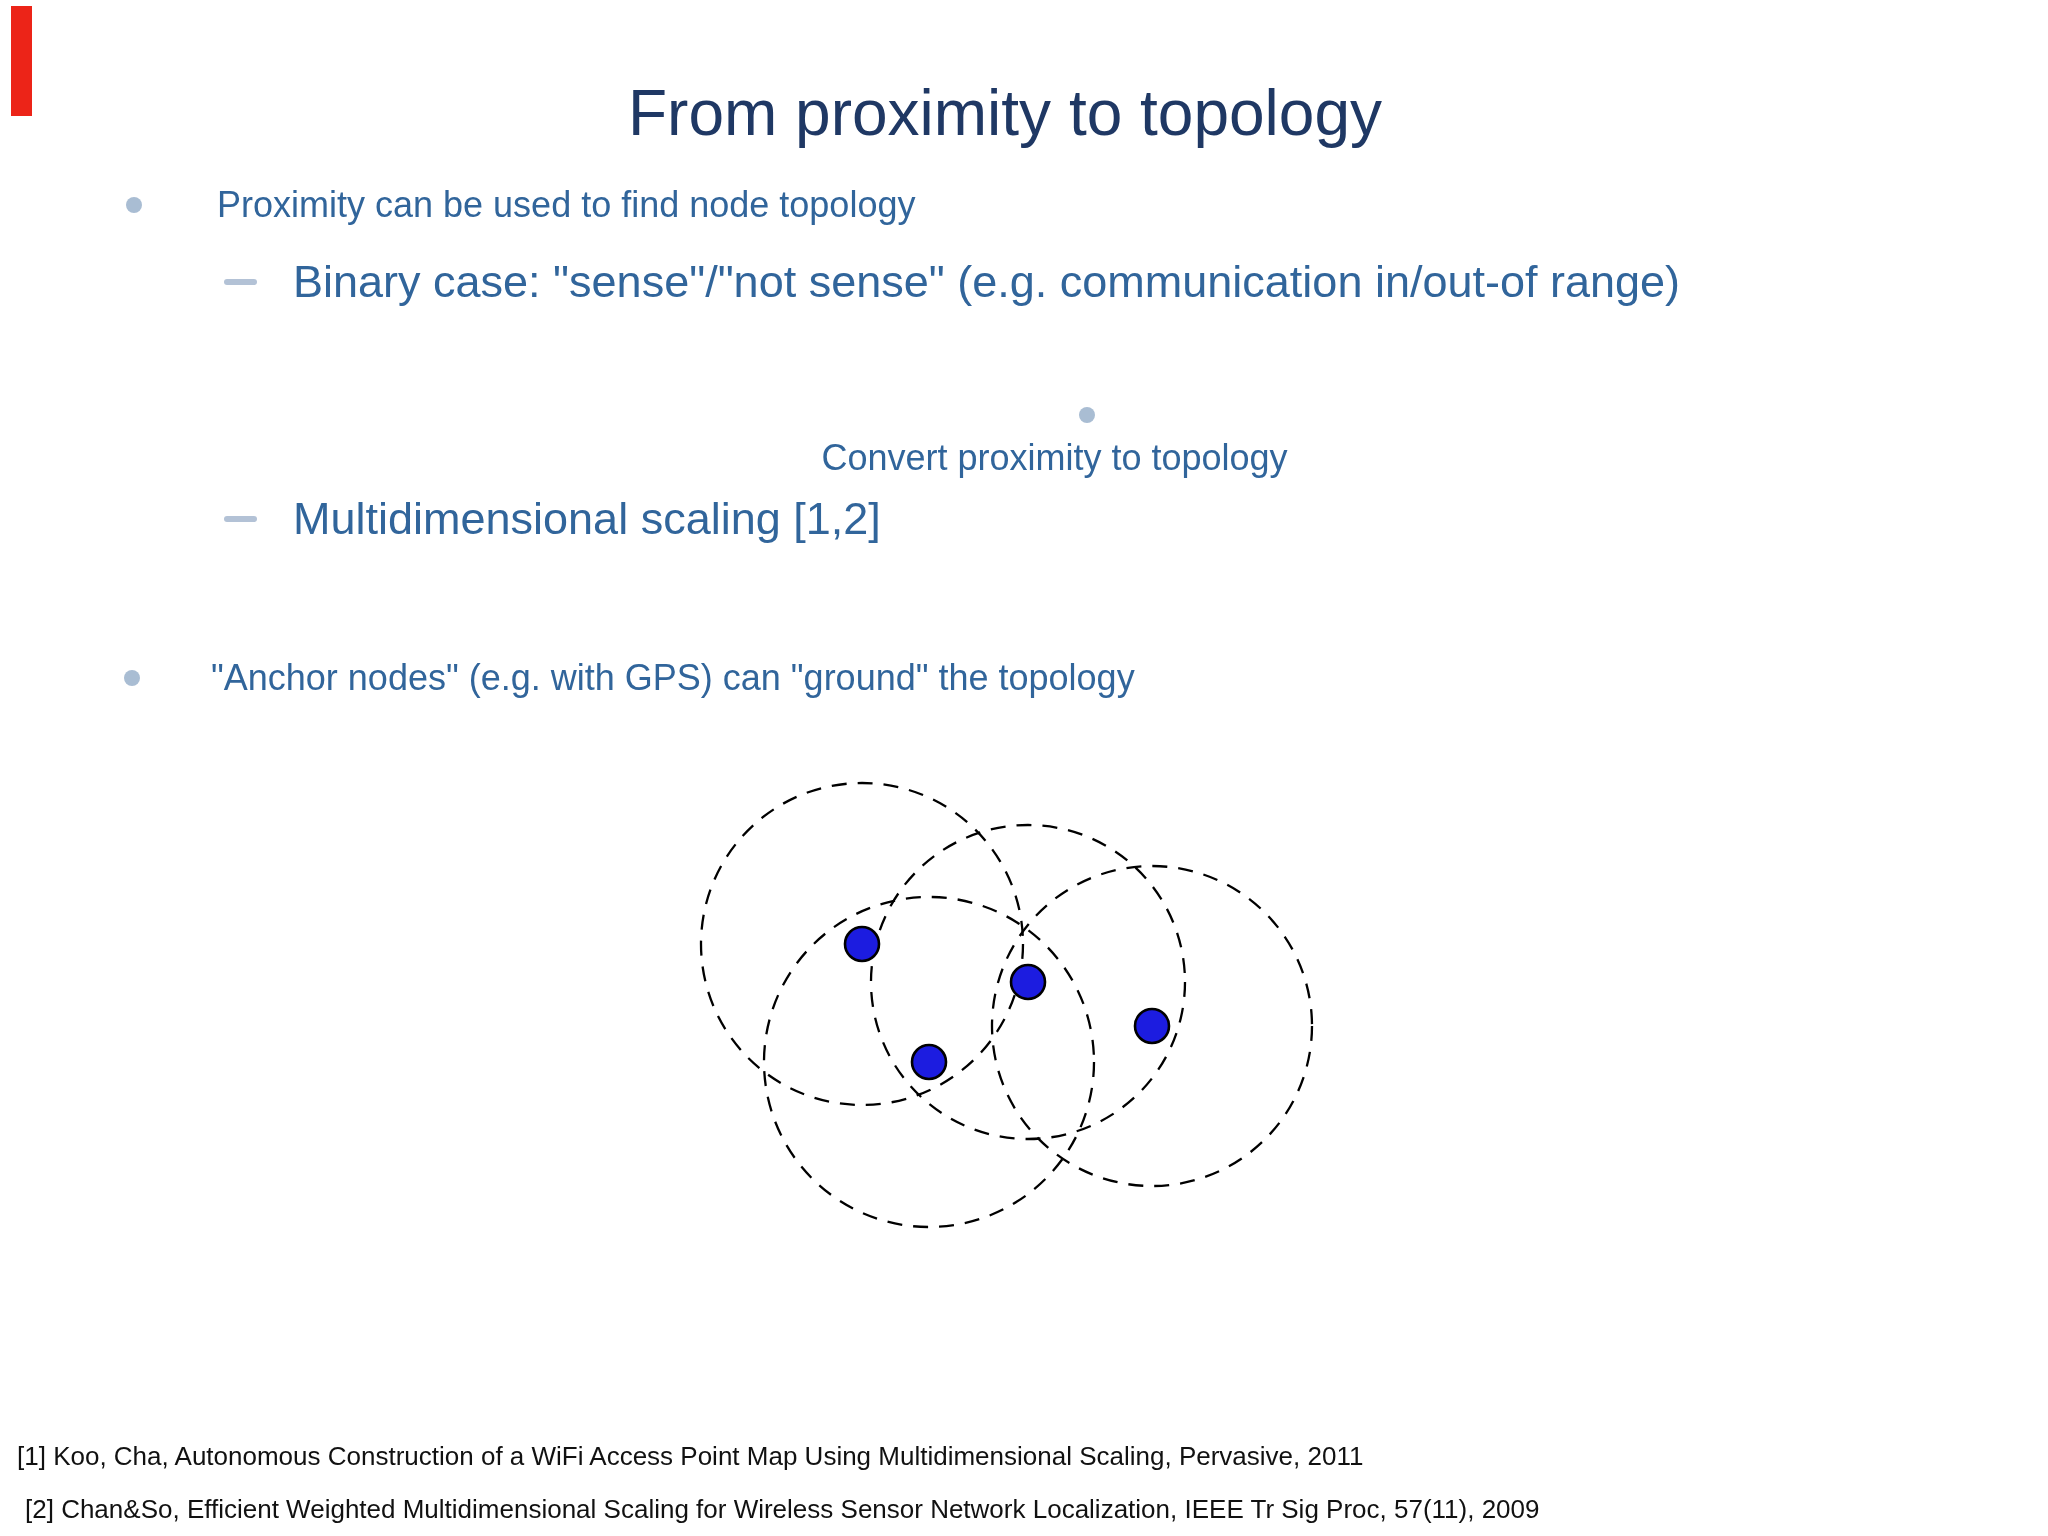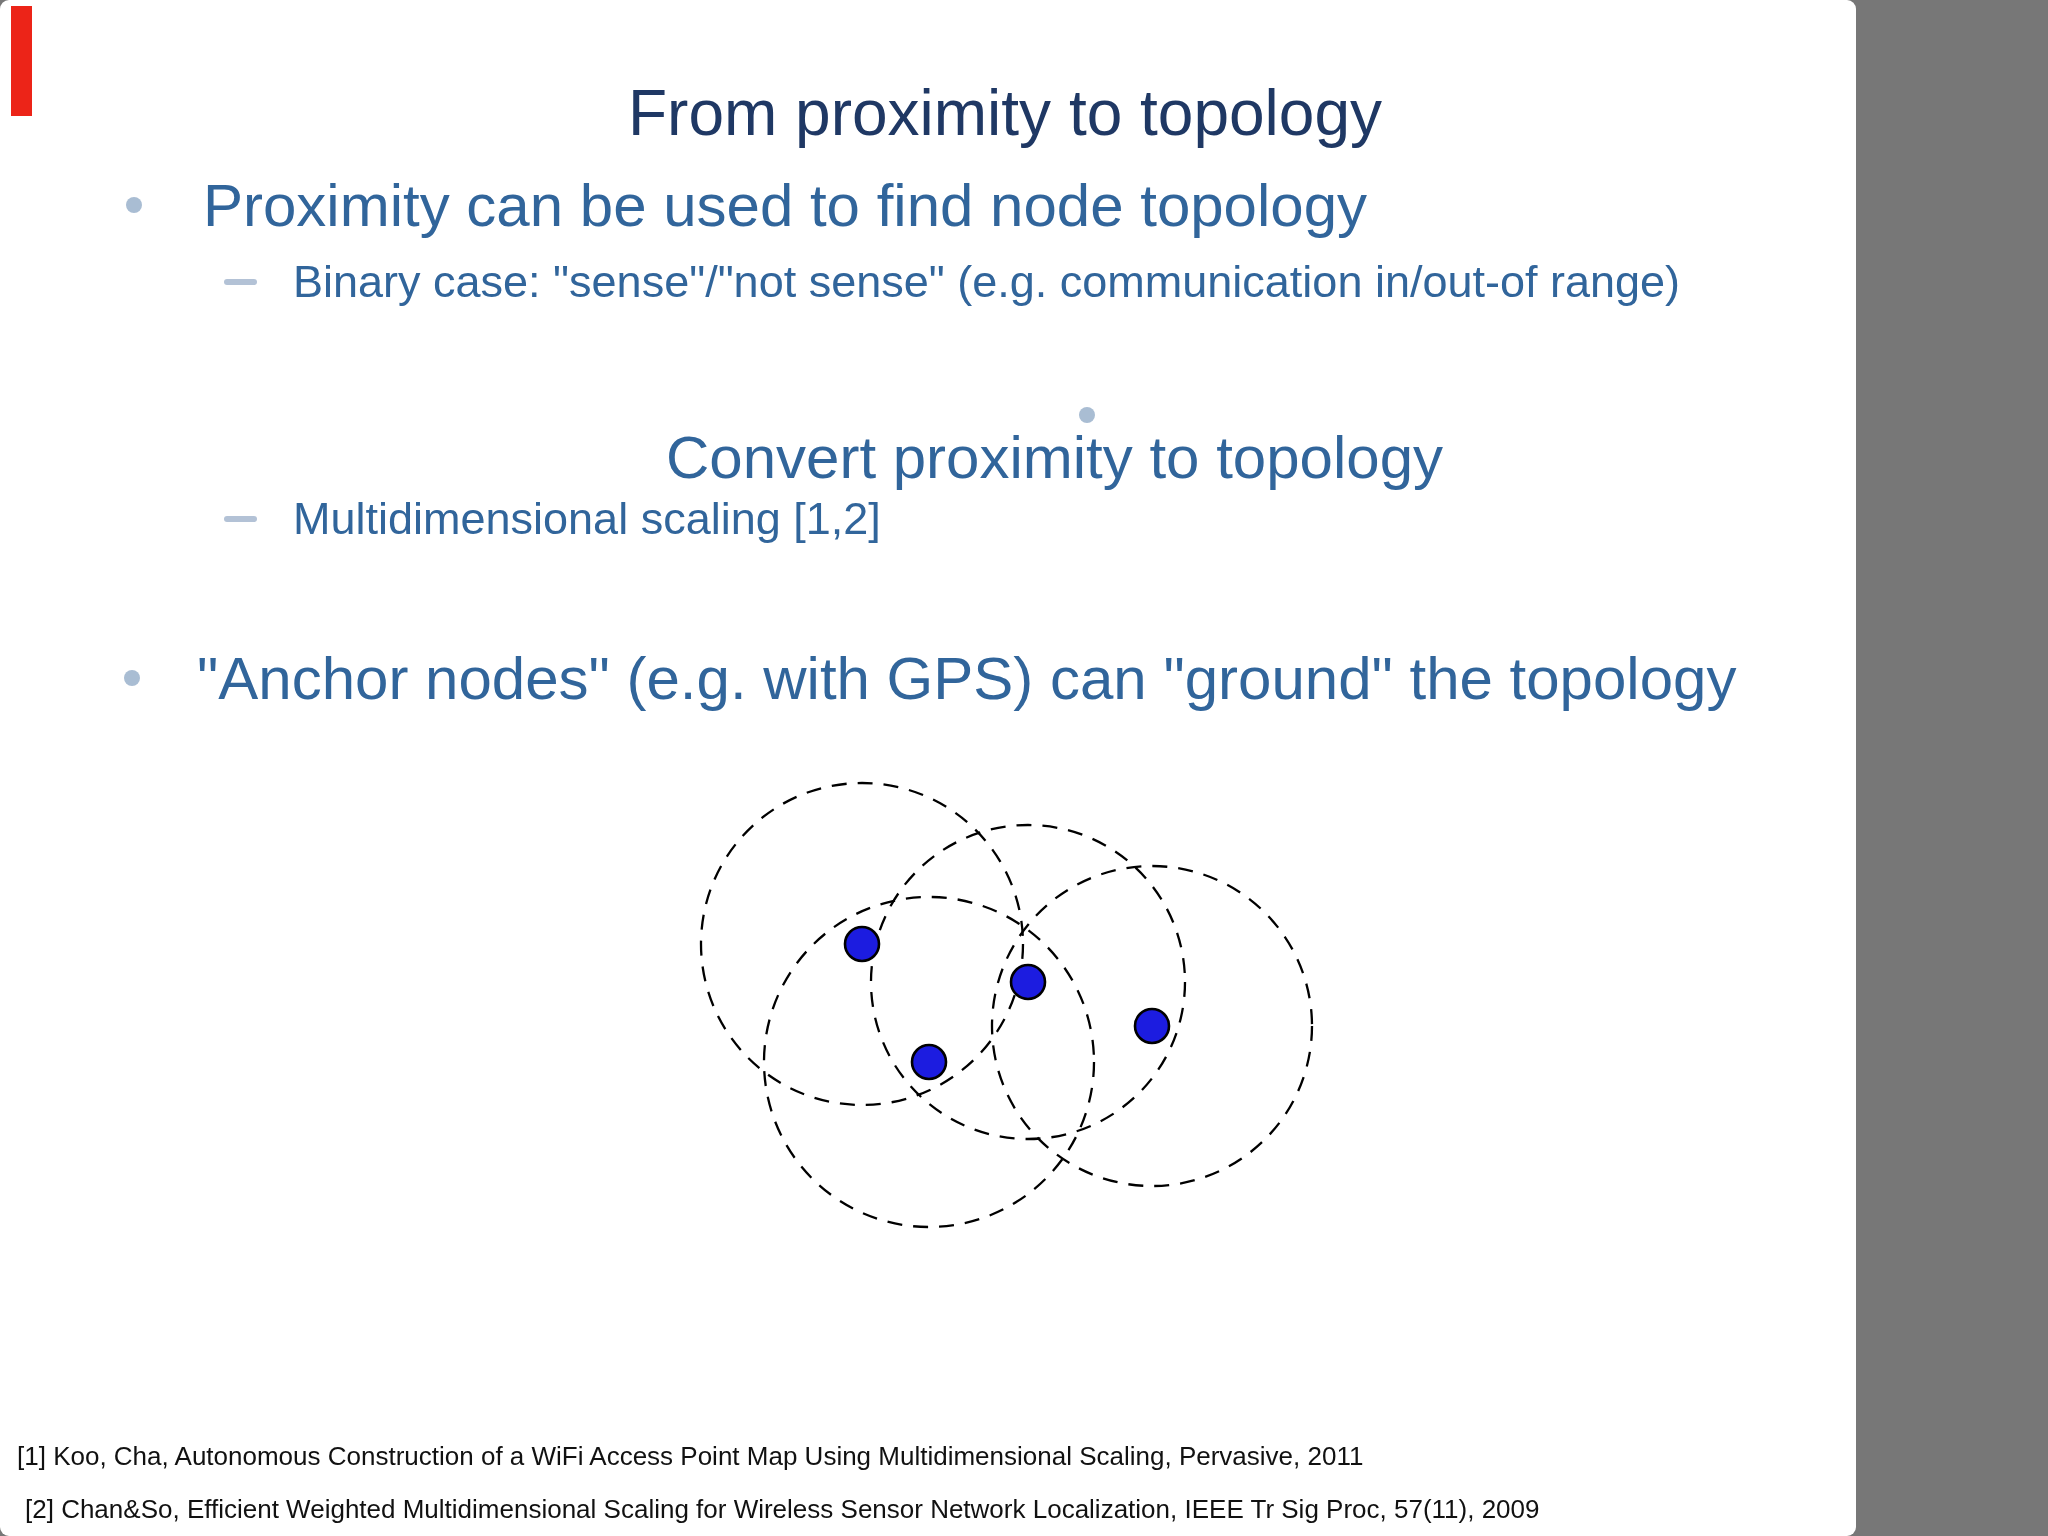--- a/index.html
+++ b/index.html
@@ -6,43 +6,42 @@
     --title-color:#1F3864;
     --body-color:#31659B;
     --marker-color:#A9BDD3;
     --dash-color:#B3C2D6;
     --red-bar:#EC2418;
     --ref-color:#111111;
   }
   html,body{margin:0;padding:0;background:#777;}
   .slide{
     position:relative;
-    width:1856px;height:1536px;
+    width:2048px;height:1536px;
     background:#ffffff;
     overflow:hidden;
     font-family:"Liberation Sans", sans-serif;
-    border-radius:9px;
   }
   .red-bar{
     position:absolute;left:11px;top:6px;width:21px;height:110px;
     background:var(--red-bar);
   }
   .title{
     position:absolute;left:0;top:34px;width:2010px;
     text-align:center;
     font-size:64px;line-height:1.15;font-weight:400;
     color:var(--title-color);
     letter-spacing:0px;
   }
   .row{
     position:absolute;left:0;width:2048px;
     display:flex;align-items:center;
     color:var(--body-color);
   }
-  .row.l1{font-size:60px;height:72px;}
+  .row.l1{font-size:36px;height:72px;gap:14px;}
   .row.l2{font-size:45px;height:64px;}
   .bullet-dot{
     flex:0 0 auto;
     width:16px;height:16px;border-radius:50%;
     background:var(--marker-color);
     margin-left:126px;
   }
   .l1 .text{margin-left:61px;}
   .dash{
     flex:0 0 auto;

